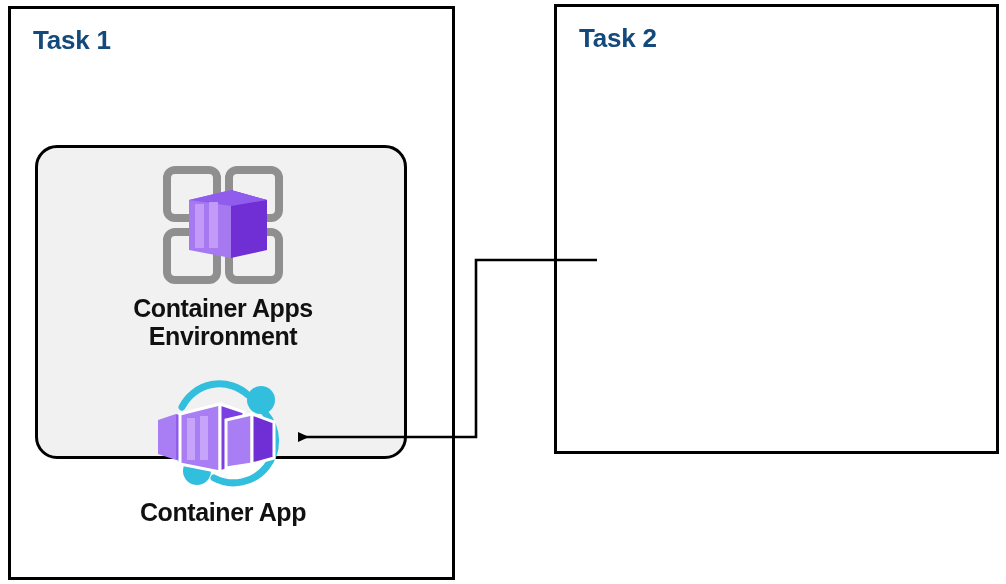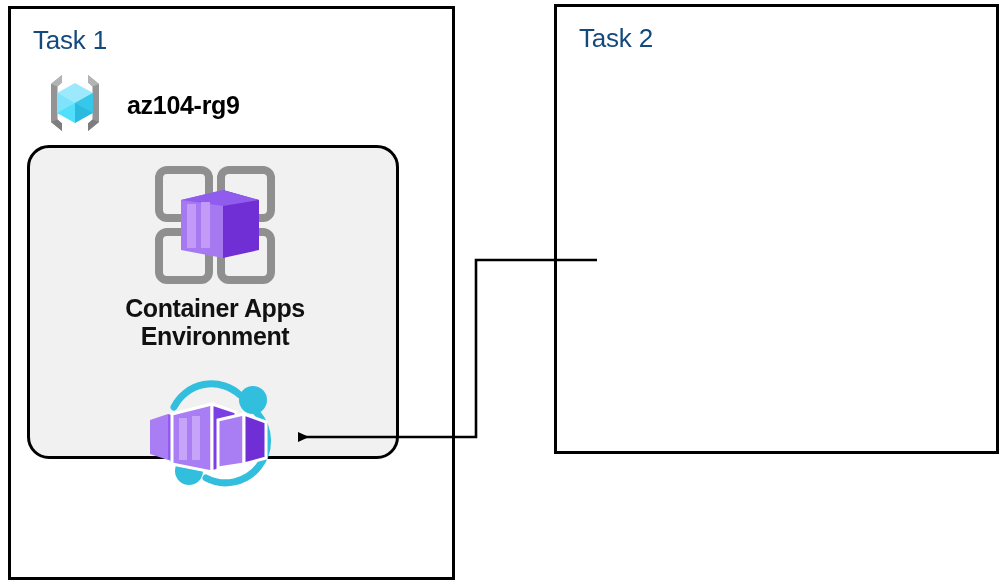--- a/index.html
+++ b/index.html
@@ -26,21 +26,21 @@
     background: #ffffff;
   }
   #task1-panel { left: 8px;   top: 6px; width: 447px; height: 574px; }
   #task2-panel { left: 554px; top: 4px; width: 445px; height: 450px; }
 
   .task-title {
     position: absolute;
     top: 16px;
     left: 22px;
     font-size: 26px;
-    font-weight: normal;
+    font-weight: bold;
     color: #13497b;
     letter-spacing: -0.2px;
     white-space: nowrap;
   }
 
   
   #rg-row {
     position: absolute;
     left: 26px;
     top: 56px;
@@ -56,21 +56,21 @@
     white-space: nowrap;
   }
 
   
   .group-box {
     position: absolute;
     box-sizing: border-box;
     border: 3px solid #000000;
     background: #f1f1f1;
   }
-  #task1-group { left: 16px;  top: 136px; width: 372px; height: 314px; border-radius: 22px; }
+  #task1-group { left: 24px;  top: 136px; width: 372px; height: 314px; border-radius: 22px; }
 
   
   .node {
     position: absolute;
     display: flex;
     flex-direction: column;
     align-items: center;
   }
   .node-caption {
     font-size: 25px;
@@ -98,41 +98,20 @@
 </style>
 </head>
 <body>
 
 <div id="canvas">
 
   <div class="task-panel" id="task1-panel">
 
     <div class="task-title">Task 1</div>
 
-    <div id="rg-row">
-      <span class="icon-wrap">
-        <svg width="76" height="76" viewBox="0 0 76 76" aria-hidden="true">
-
-          <path d="M25 10 L14 19 L14 57 L25 66 L25 58.5 L20.5 54.5 L20.5 21.5 L25 17.5 Z" fill="#949494"></path>
-          <path d="M25 10 L14 19 L20.5 21.5 L25 17.5 Z" fill="#b3b3b3"></path>
-          <path d="M14 57 L25 66 L25 58.5 L20.5 54.5 Z" fill="#7d7d7d"></path>
-
-          <path d="M51 10 L62 19 L62 57 L51 66 L51 58.5 L55.5 54.5 L55.5 21.5 L51 17.5 Z" fill="#949494"></path>
-          <path d="M51 10 L62 19 L55.5 21.5 L51 17.5 Z" fill="#b3b3b3"></path>
-          <path d="M62 57 L51 66 L51 58.5 L55.5 54.5 Z" fill="#7d7d7d"></path>
-
-          <path d="M38 18 L56 28 L38 38 L20 28 Z" fill="#9ce9fb"></path>
-          <path d="M20 28 L38 38 L38 58 L20 48 Z" fill="#50e0fb"></path>
-          <path d="M56 28 L38 38 L38 58 L56 48 Z" fill="#2bb9e0"></path>
-          <path d="M20 28 L38 38 L20 48 Z" fill="#7fe3fb"></path>
-          <path d="M56 28 L38 38 L56 48 Z" fill="#36c8ea"></path>
-        </svg>
-      </span>
-      <span id="rg-label">az104-rg9</span>
-    </div>
 
     <div class="group-box" id="task1-group">
 
       <div class="node" id="node-cae">
         <span class="icon-wrap">
           <svg width="136" height="128" viewBox="0 0 136 128" aria-hidden="true">
 
             <g fill="none" stroke="#8f8f8f" stroke-width="8">
               <rect x="12" y="8" width="50" height="48" rx="8"></rect>
               <rect x="74" y="8" width="50" height="48" rx="8"></rect>
@@ -172,20 +151,21 @@
 
             <path d="M40 40 L80 30 L80 98 L40 90 Z" fill="#a97ef5" stroke="#ffffff" stroke-width="3"></path>
             <path d="M80 30 L104 38 L104 90 L80 98 Z" fill="#7b3fe4" stroke="#ffffff" stroke-width="3"></path>
             <rect x="47" y="44" width="8" height="42" fill="#c6a4fa"></rect>
             <rect x="60" y="42" width="8" height="44" fill="#c6a4fa"></rect>
 
             <path d="M86 46 L112 40 L112 90 L86 94 Z" fill="#a97ef5" stroke="#ffffff" stroke-width="3"></path>
             <path d="M112 40 L134 48 L134 84 L112 90 Z" fill="#6f2fd4" stroke="#ffffff" stroke-width="3"></path>
           </svg>
         </span>
+        <div class="node-caption">Container App</div>
       </div>
 
     </div>
   </div>
 
   <div class="task-panel" id="task2-panel">
 
     <div class="task-title">Task 2</div>
 
   </div>

